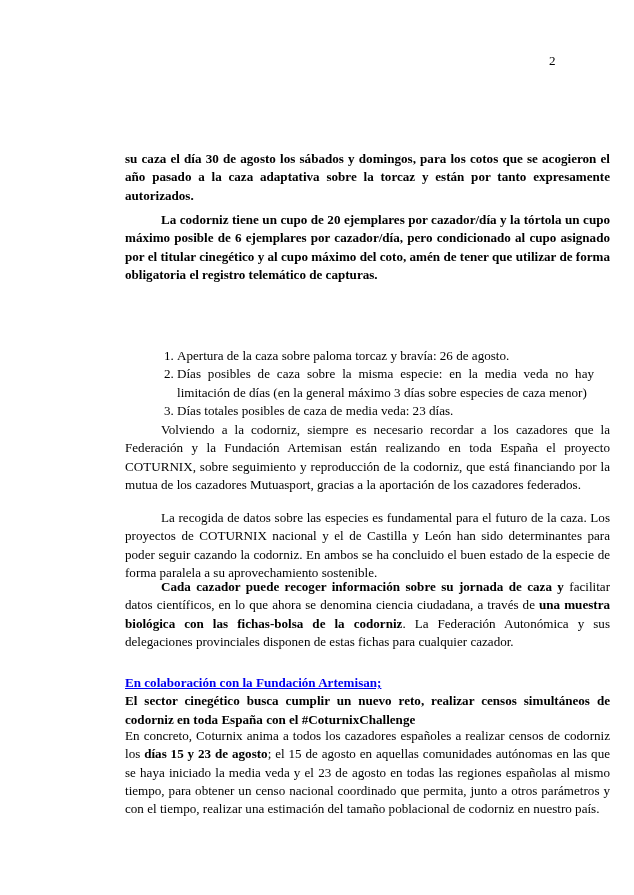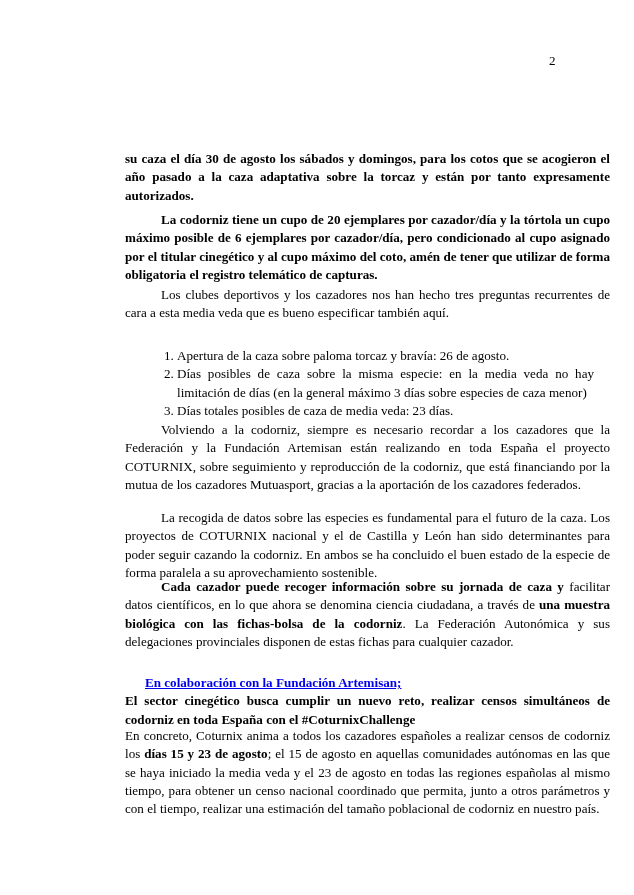--- a/index.html
+++ b/index.html
@@ -34,21 +34,20 @@
     padding: 0;
   }
   .indent { text-indent: 36px; }
   .b { font-weight: bold; }
   .bold-para { font-weight: bold; }
   .link-heading {
     color: #0000ee;
     font-weight: bold;
     text-decoration: underline;
     cursor: pointer;
-    margin-left: 20px;
   }
   ol.qlist {
     margin: 16px;
     padding: 0 0 0 36px;
     list-style: decimal;
   }
   ol.qlist li {
     text-align: justify;
   }
 </style>
@@ -60,23 +59,20 @@
   <div class="page-number">2</div>
 
   <div class="block bold-para" style="top:150px">
       <p>su caza el día 30 de agosto los sábados y domingos, para los cotos que se acogieron el año pasado a la caza adaptativa sobre la torcaz y están por tanto expresamente autorizados.</p>
     </div>
 
   <div class="block bold-para indent" style="top:211px">
       <p>La codorniz tiene un cupo de 20 ejemplares por cazador/día y la tórtola un cupo máximo posible de 6 ejemplares por cazador/día, pero condicionado al cupo asignado por el titular cinegético y al cupo máximo del coto, amén de tener que utilizar de forma obligatoria el registro telemático de capturas.</p>
     </div>
 
-  <div class="block indent" style="top:286px">
-      <p>Los clubes deportivos y los cazadores nos han hecho tres preguntas recurrentes de cara a esta media veda que es bueno especificar también aquí.</p>
-    </div>
 
   <div class="block" style="top:331px">
     <ol class="qlist">
       <li>Apertura de la caza sobre paloma torcaz y bravía: 26 de agosto.</li>
       <li>Días posibles de caza sobre la misma especie: en la media veda no hay limitación de días (en la general máximo 3 días sobre especies de caza menor)</li>
       <li>Días totales posibles de caza de media veda: 23 días.</li>
     </ol>
   </div>
 
   <div class="block indent" style="top:509px">

